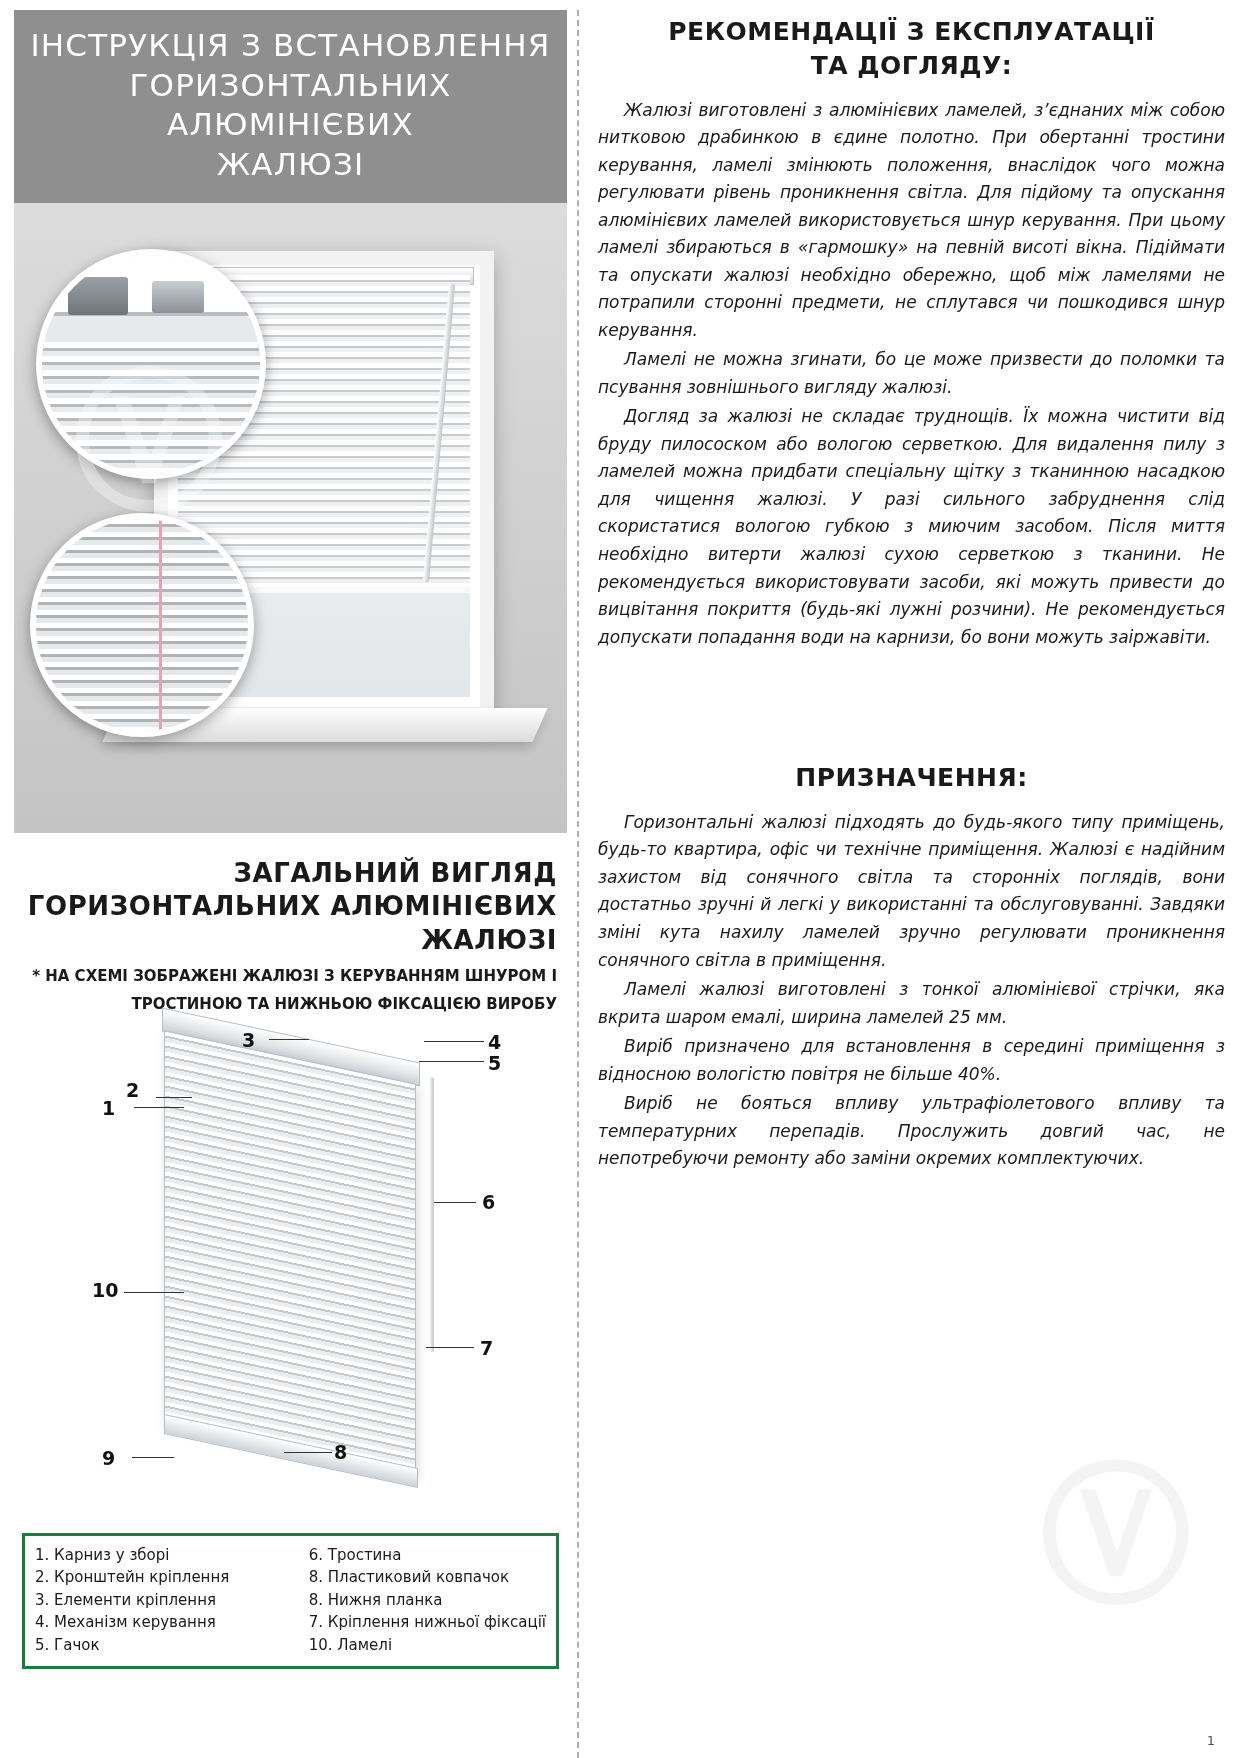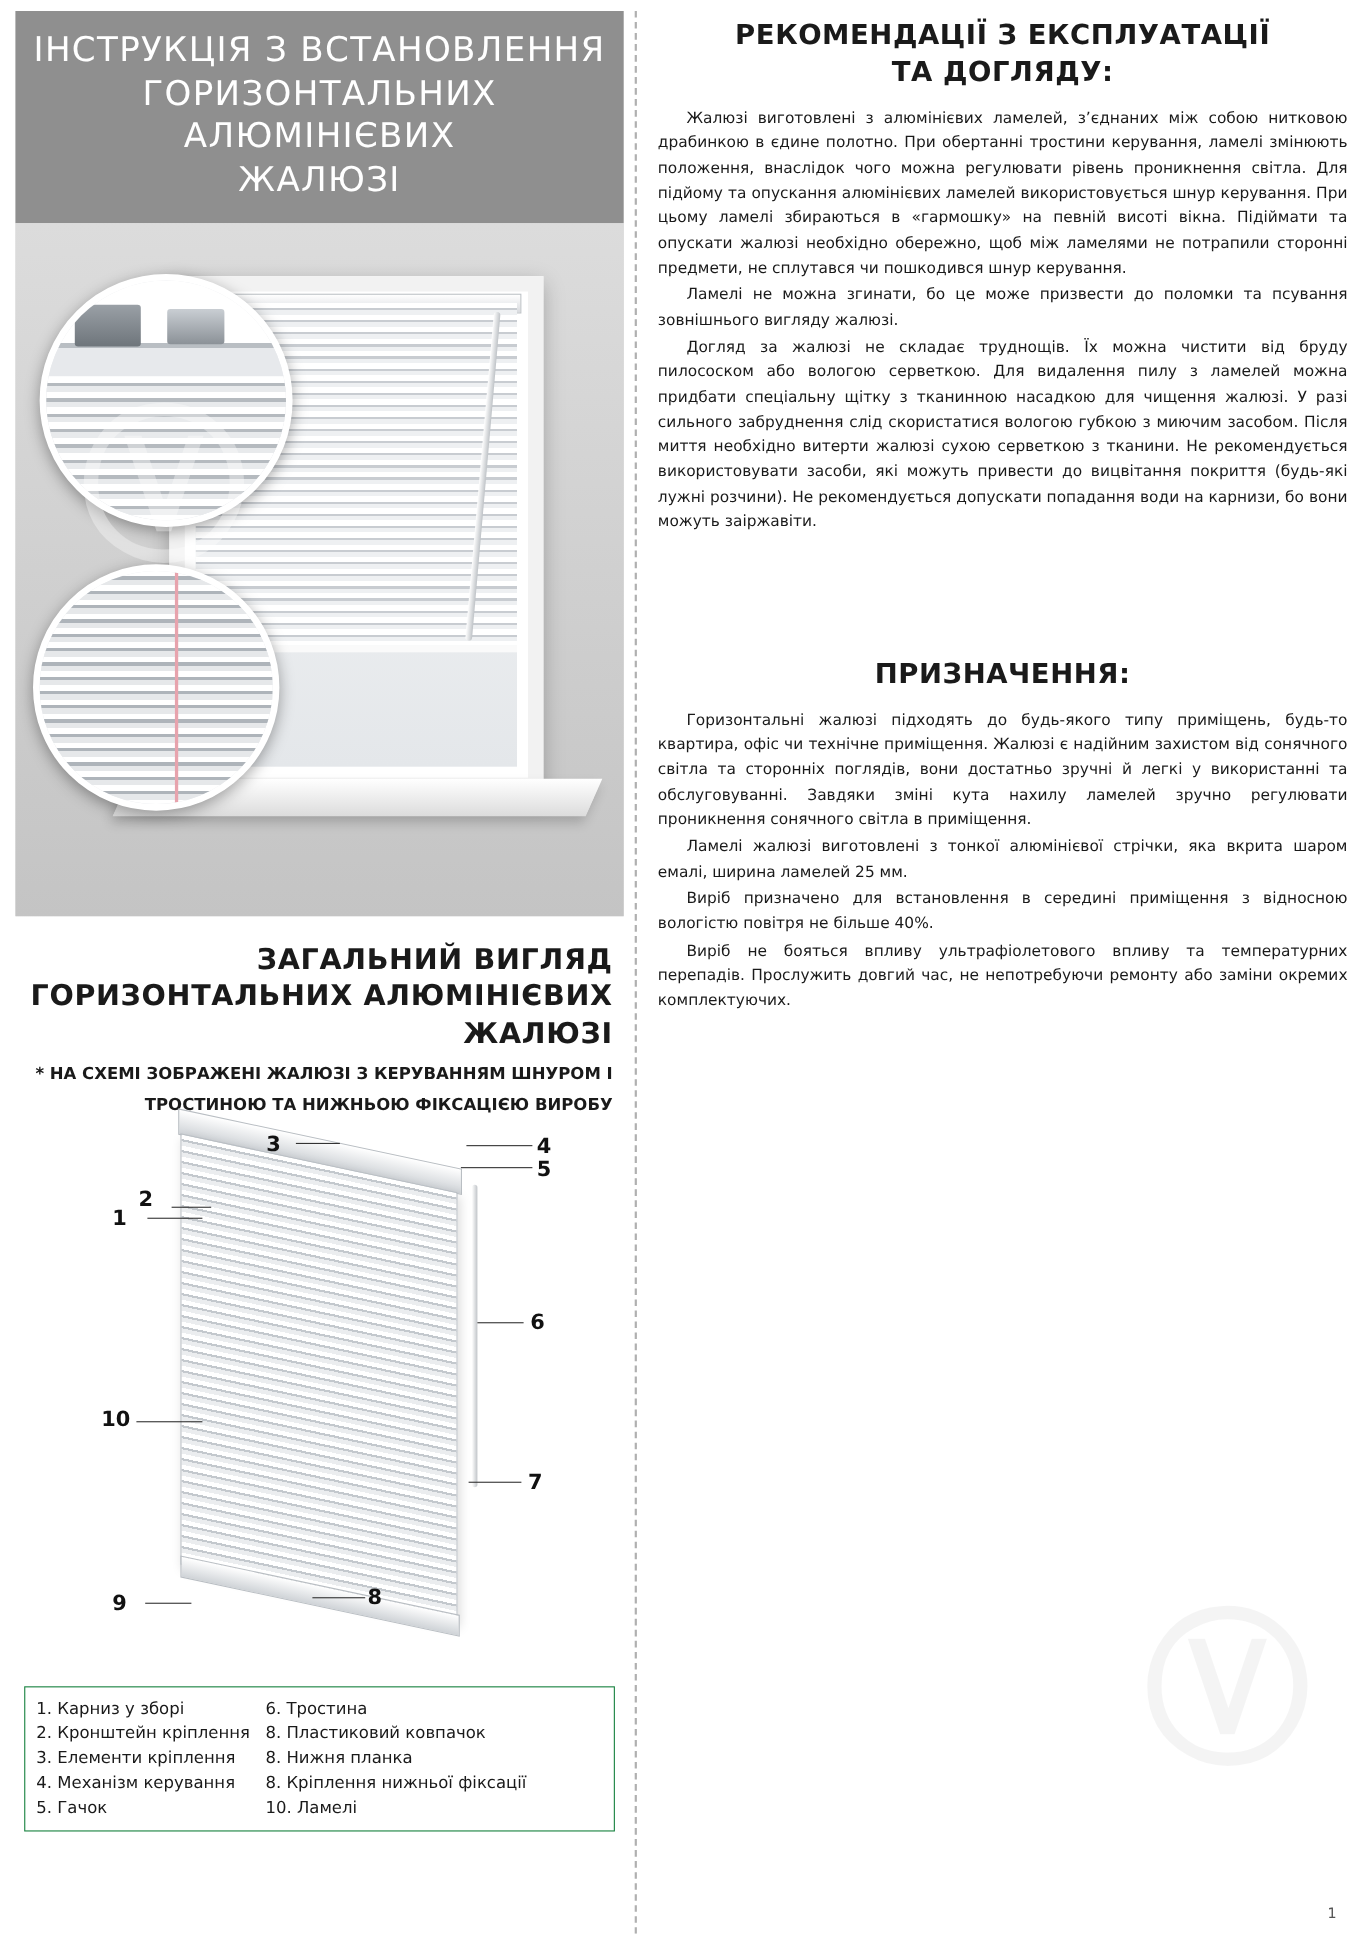--- a/index.html
+++ b/index.html
@@ -184,27 +184,28 @@
     position:absolute;left:415px;top:50px;width:5px;height:275px;
     background:linear-gradient(90deg,#ffffff,#c0c4c8);
     border-radius:3px;
   }
   .lead{position:absolute;background:#333;height:1px;}
   .callout{
     position:absolute;
     font-weight:bold;font-size:19px;color:#111;
   }
   .legend{
-    border:1px solid #15803d;
+    border:3px solid #15803d;
     margin:6px 8px 0 8px;
     padding:8px 10px 10px 10px;
     display:flex;
     gap:14px;
     font-size:15px;
     line-height:1.5;
+    justify-content:space-between;
   }
   .legend ol{margin:0;padding:0;list-style:none;}
   .legend li{white-space:nowrap;}
   
   .divider{
     width:1px;
     border-left:2px dashed #b0b0b0;
     margin:0 18px 0 10px;
     align-self:stretch;
   }
@@ -221,24 +222,25 @@
     font-size:25px;
     line-height:1.35;
     letter-spacing:.5px;
     text-transform:uppercase;
     margin:5px 0 14px 0;
   }
   .right-title.second{margin-top:110px;}
   .body-text p{
     margin:0 0 2px 0;
     text-align:justify;
-    font-size:14px;
+    font-size:17px;
     line-height:1.62;
     text-indent:26px;
     font-family:"DejaVu Sans", sans-serif;
+    font-style:italic;
   }
   .wm-right{
     position:absolute;
     right:40px;bottom:120px;
     font-size:150px;font-weight:bold;color:rgba(0,0,0,.045);
     font-family:"DejaVu Serif",serif;
     pointer-events:none;
   }
   .page-num{
     position:absolute;
@@ -331,21 +333,21 @@
         <li>1. Карниз у зборі</li>
         <li>2. Кронштейн кріплення</li>
         <li>3. Елементи кріплення</li>
         <li>4. Механізм керування</li>
         <li>5. Гачок</li>
       </ol>
       <ol>
         <li>6. Тростина</li>
         <li>8. Пластиковий ковпачок</li>
         <li>8. Нижня планка</li>
-        <li>8. Кріплення нижньої фіксації</li>
+        <li>7. Кріплення нижньої фіксації</li>
         <li>10. Ламелі</li>
       </ol>
     </div>
   </div>
 
   <div class="divider"></div>
 
   <div class="right-col">
     <div class="right-title">
       <div>РЕКОМЕНДАЦІЇ З ЕКСПЛУАТАЦІЇ</div>

